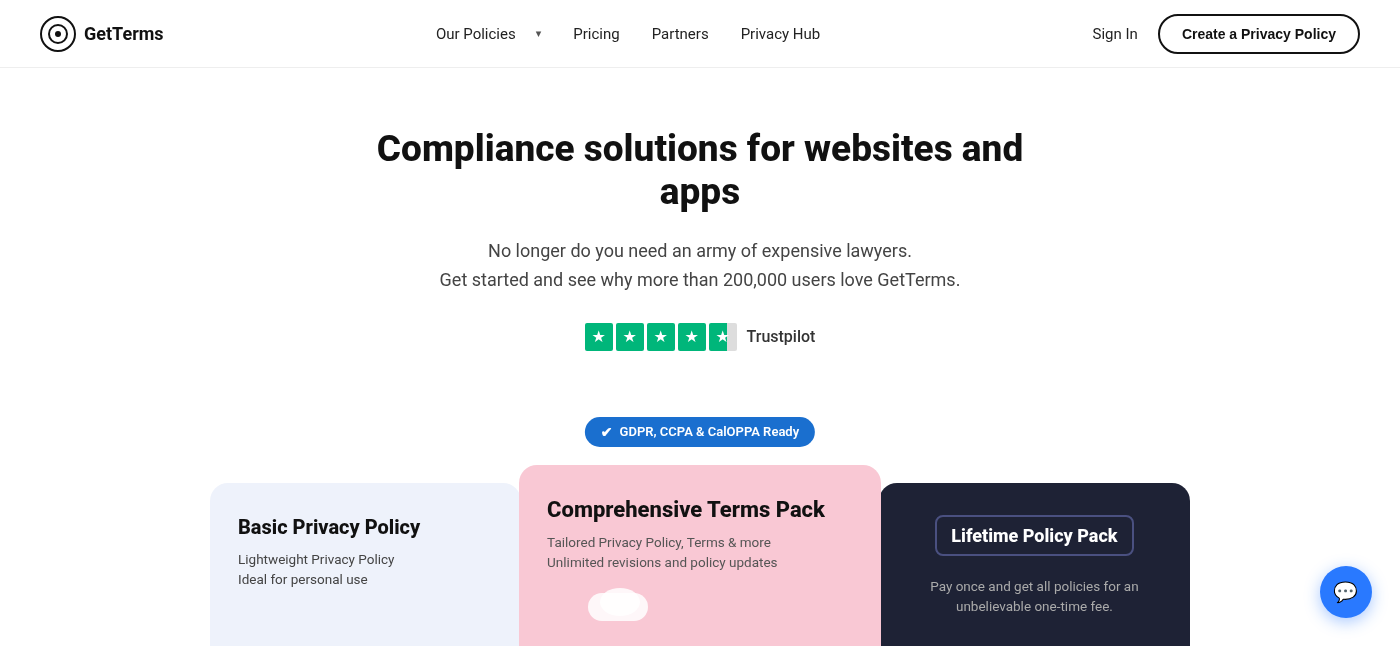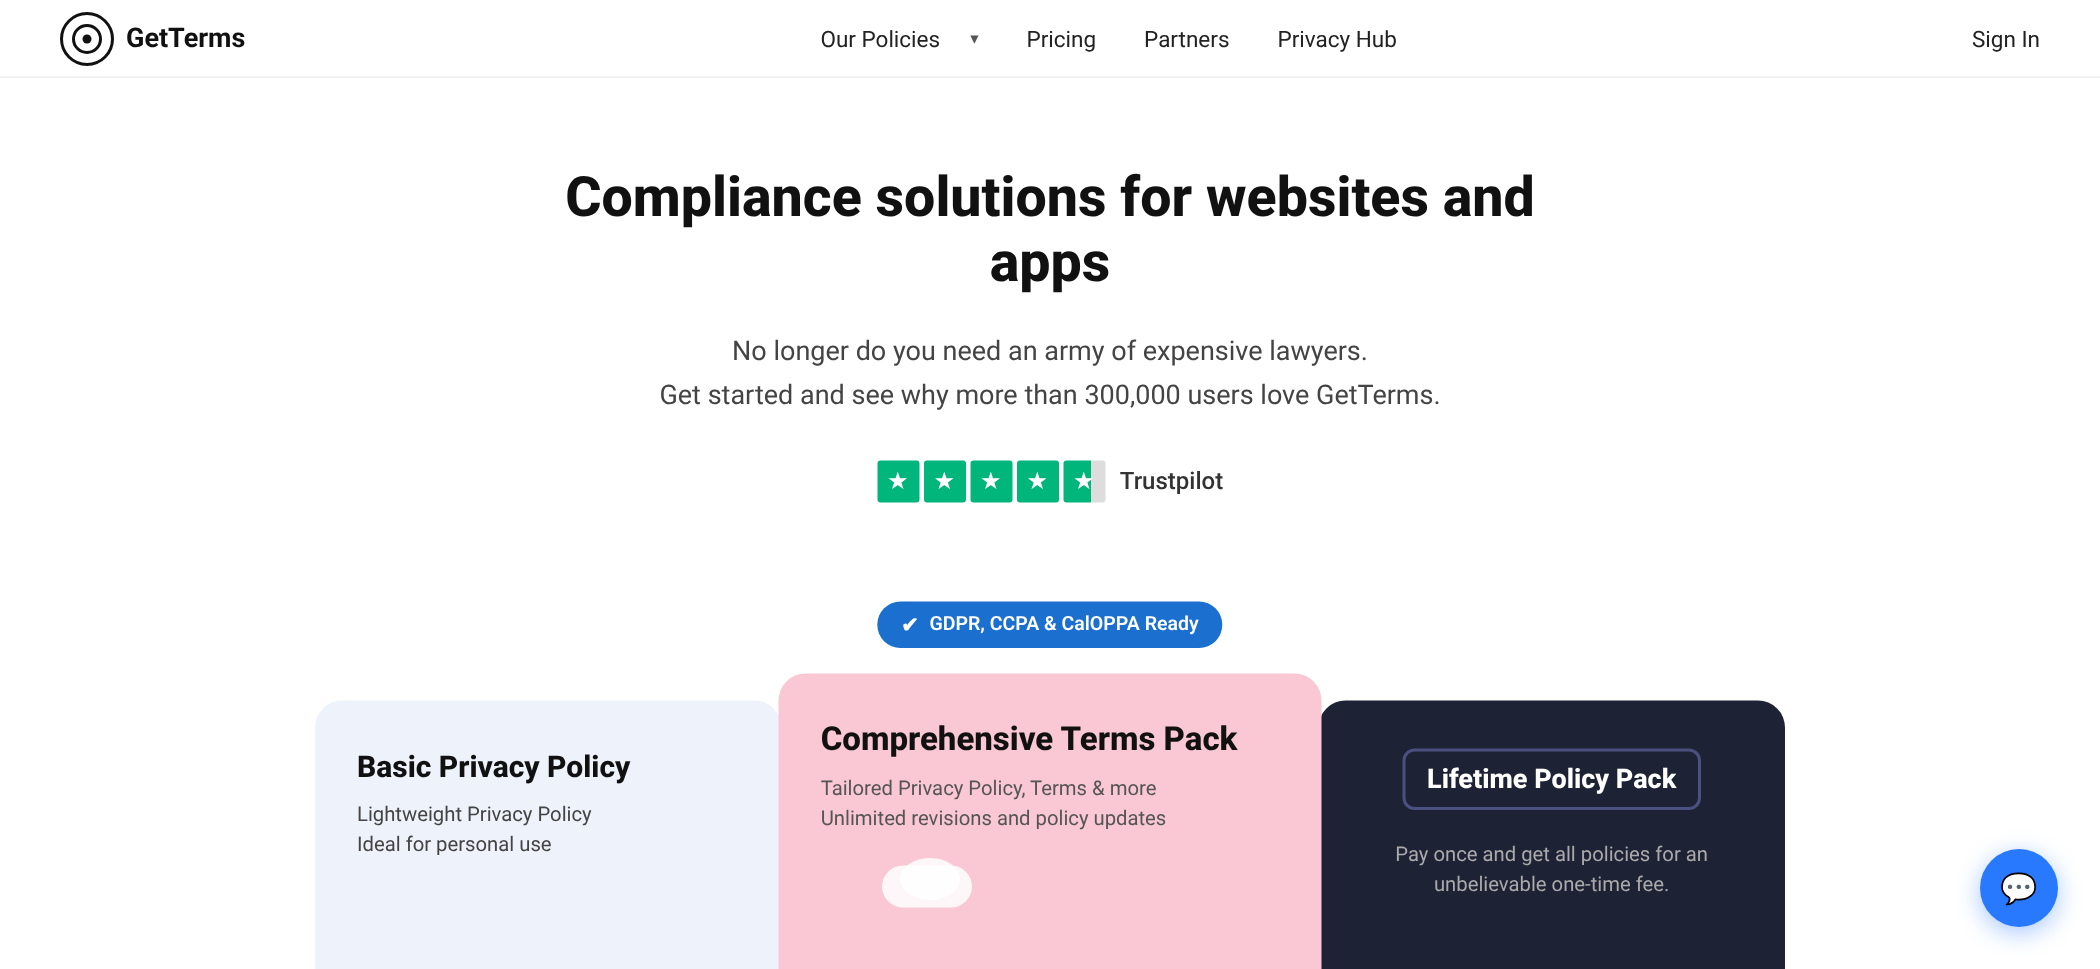--- a/index.html
+++ b/index.html
@@ -1,21 +1,21 @@
 <!DOCTYPE html>
 <html><head>
   <meta charset="utf-8">
   <style>
     * { box-sizing: border-box; margin: 0; padding: 0; }
     body { font-family: -apple-system, BlinkMacSystemFont, 'Segoe UI', Roboto, sans-serif; background: #fff; color: #1a1a2e; }
 
     
     nav {
       display: flex; align-items: center; justify-content: space-between;
-      padding: 0 40px; height: 52px; border-bottom: 1px solid #eee;
+      padding: 0 40px; height: 68px; border-bottom: 1px solid #eee;
       position: sticky; top: 0; background: #fff; z-index: 100;
     }
     .nav-logo { display: flex; align-items: center; gap: 8px; text-decoration: none; color: #111; }
     .nav-logo-icon {
       width: 36px; height: 36px; border-radius: 50%; border: 2.5px solid #111;
       display: flex; align-items: center; justify-content: center; font-size: 13px; font-weight: 800;
     }
     .nav-logo-text { font-size: 18px; font-weight: 700; }
     .nav-links { display: flex; align-items: center; gap: 32px; }
     .nav-link {
@@ -143,28 +143,29 @@
     <a class="nav-link" href="#">
       <span>Partners</span>
     </a>
     <a class="nav-link" href="#">
       <span>Privacy Hub</span>
     </a>
   </div>
 
   <div class="nav-actions">
     <a class="sign-in" href="#">Sign In</a>
+    <button class="create-btn">Create a Privacy Policy</button>
   </div>
 </nav>
 
 <section class="hero">
   <h1 class="hero-title">Compliance solutions for websites and apps</h1>
   <p class="hero-subtitle">
     <span>No longer do you need an army of expensive lawyers.</span><br>
-    <span>Get started and see why more than 300,000 users love GetTerms.</span>
+    <span>Get started and see why more than 200,000 users love GetTerms.</span>
   </p>
 
   <div class="trustpilot">
     <div class="stars">
       <div class="star">★</div>
       <div class="star">★</div>
       <div class="star">★</div>
       <div class="star">★</div>
       <div class="star star-half">★</div>
     </div>

